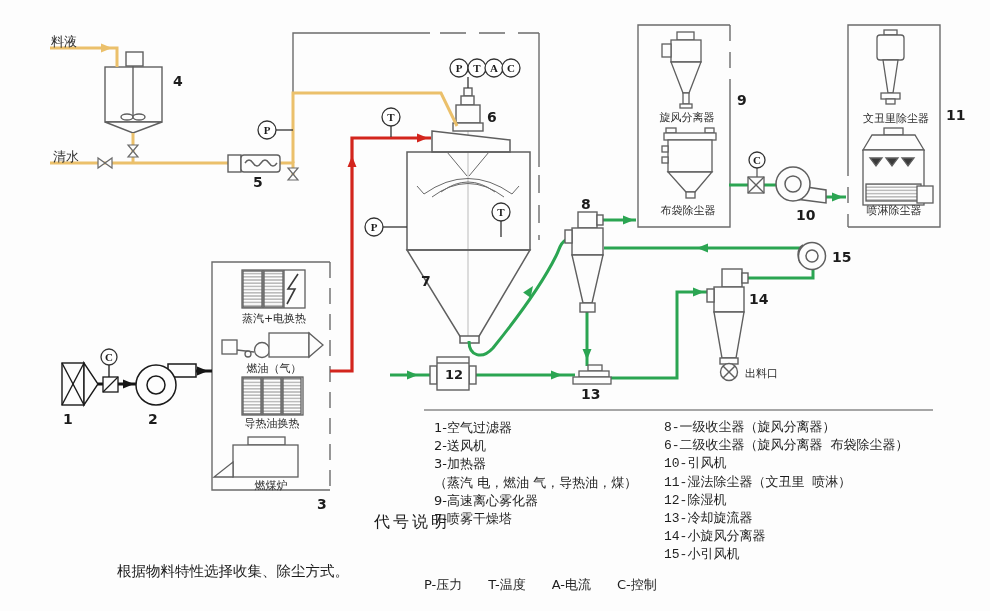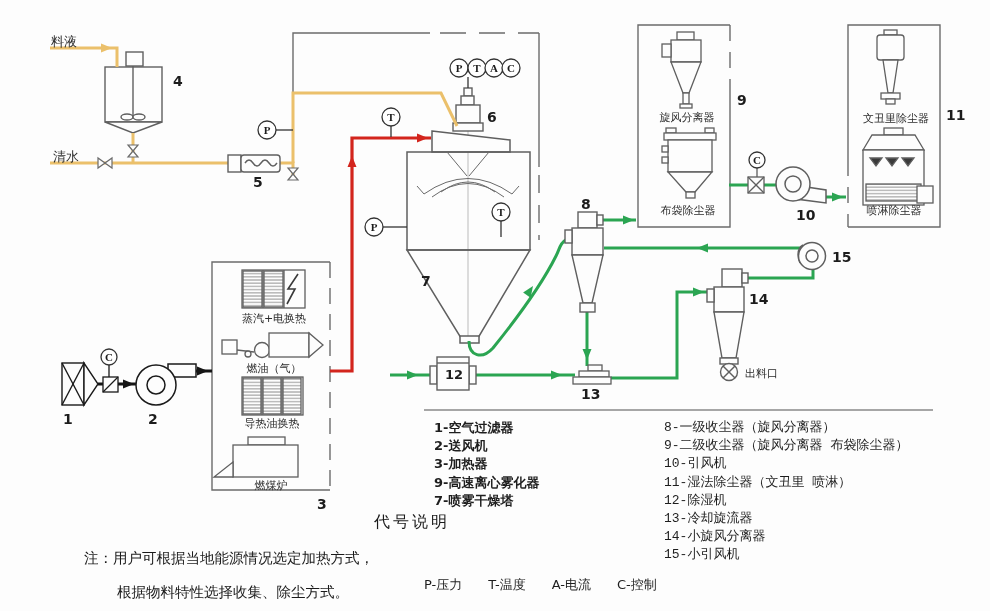--- a/index.html
+++ b/index.html
@@ -332,35 +332,35 @@
   <text x="687" y="121" text-anchor="middle" class="cjk">旋风分离器</text>
   <text x="688" y="214" text-anchor="middle" class="cjk">布袋除尘器</text>
   <text x="896" y="122" text-anchor="middle" class="cjk">文丑里除尘器</text>
   <text x="894" y="214" text-anchor="middle" class="cjk">喷淋除尘器</text>
   <text x="745" y="377" class="cjk">出料口</text>
 
   <line x1="424" y1="410" x2="933" y2="410" stroke="#888" stroke-width="1.4"></line>
 </svg>
 
 <div class="legend-title">代号说明</div>
-<div class="legend-col" style="left:434px;top:419px;font-weight:bold;">
+<div class="legend-col" style="left:434px;top:419px;">
       <div>1-空气过滤器</div>
       <div>2-送风机</div>
       <div>3-加热器</div>
+      <div>（蒸汽 电，燃油 气，导热油，煤）</div>
       <div>9-高速离心雾化器</div>
       <div>7-喷雾干燥塔</div>
     </div>
 <div class="legend-col" style="left:664px;top:419px;font-family:Liberation Mono, monospace;">
       <div>8-一级收尘器（旋风分离器）</div>
-      <div>9-二级收尘器（旋风分离器 布袋除尘器）</div>
+      <div>6-二级收尘器（旋风分离器 布袋除尘器）</div>
       <div>10-引风机</div>
       <div>11-湿法除尘器（文丑里 喷淋）</div>
       <div>12-除湿机</div>
       <div>13-冷却旋流器</div>
       <div>14-小旋风分离器</div>
       <div>15-小引风机</div>
     </div>
 <div class="inst-row"><span>P-压力</span><span>T-温度</span><span>A-电流</span><span>C-控制</span></div>
 <div class="note">
-  <div>注：用户可根据当地能源情况选定加热方式，</div>
   <div>根据物料特性选择收集、除尘方式。</div>
 </div>
 </div>
 
 </body></html>

